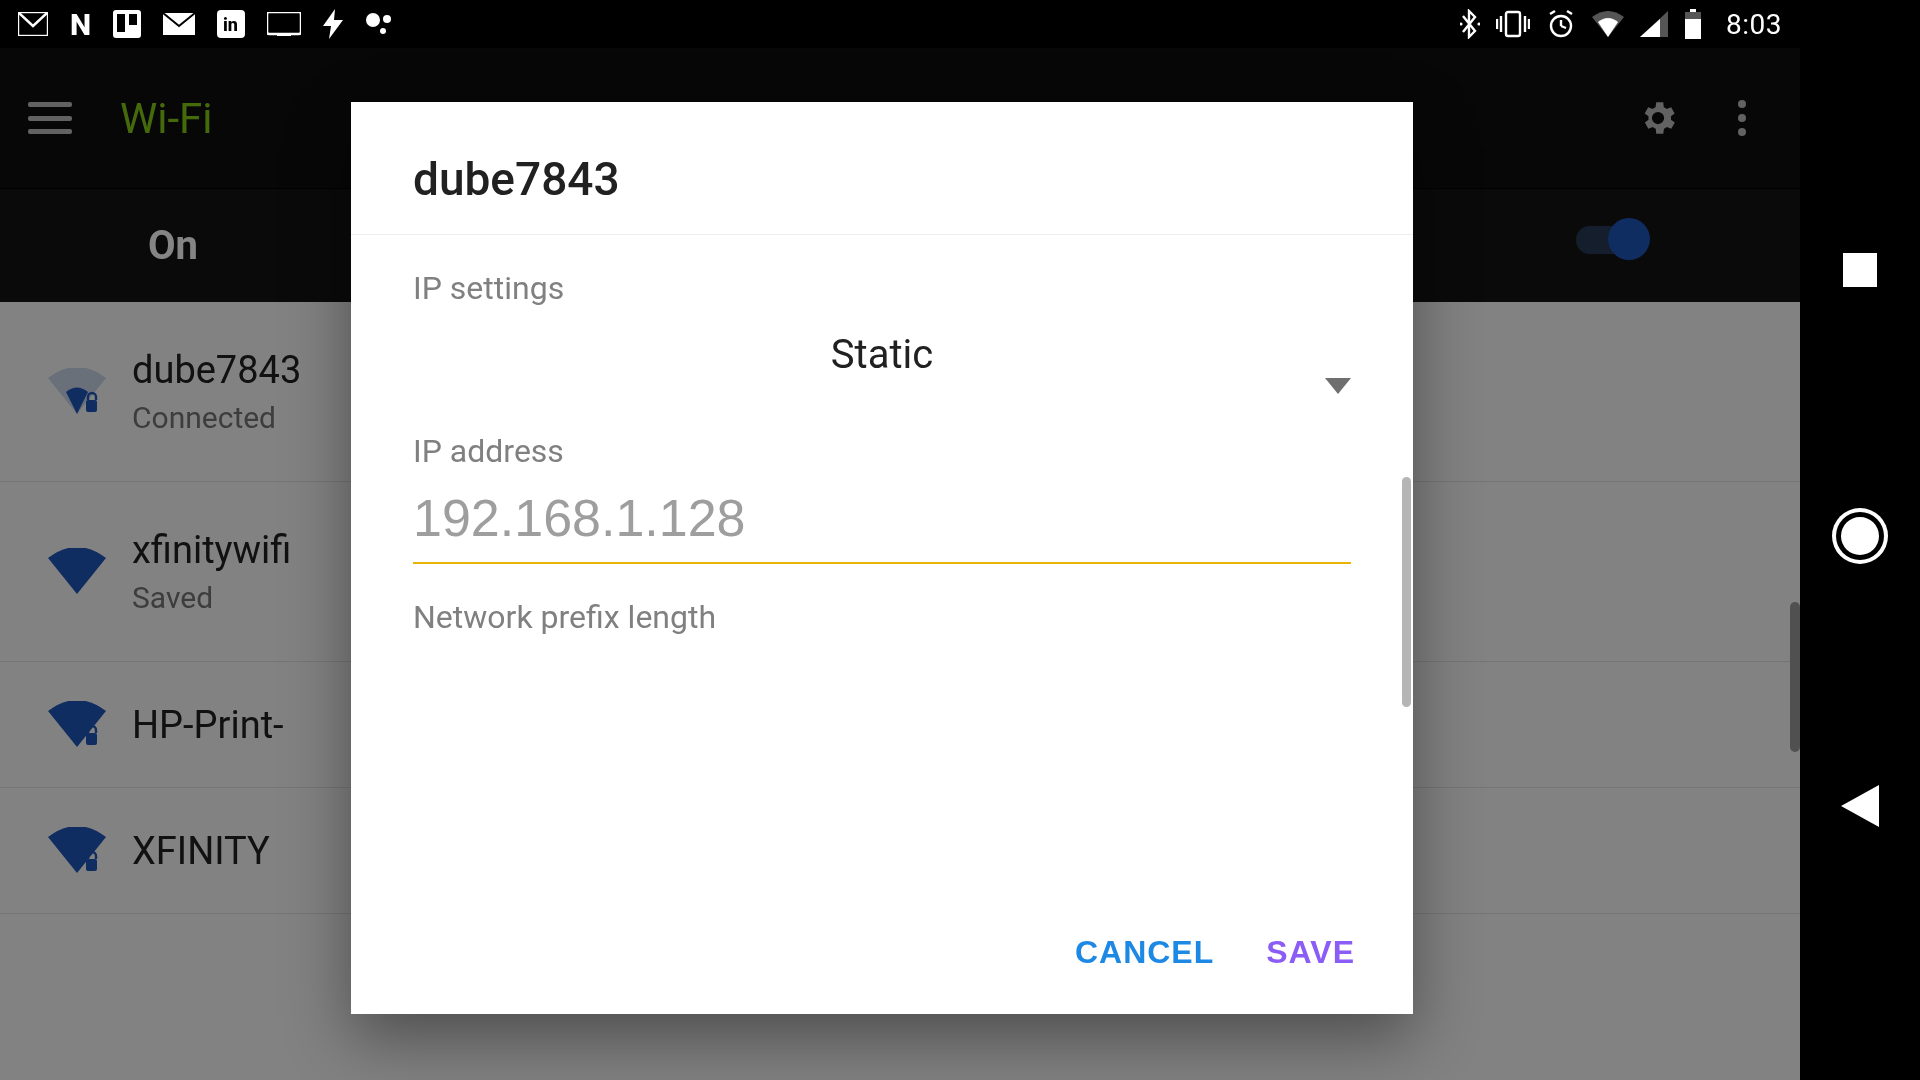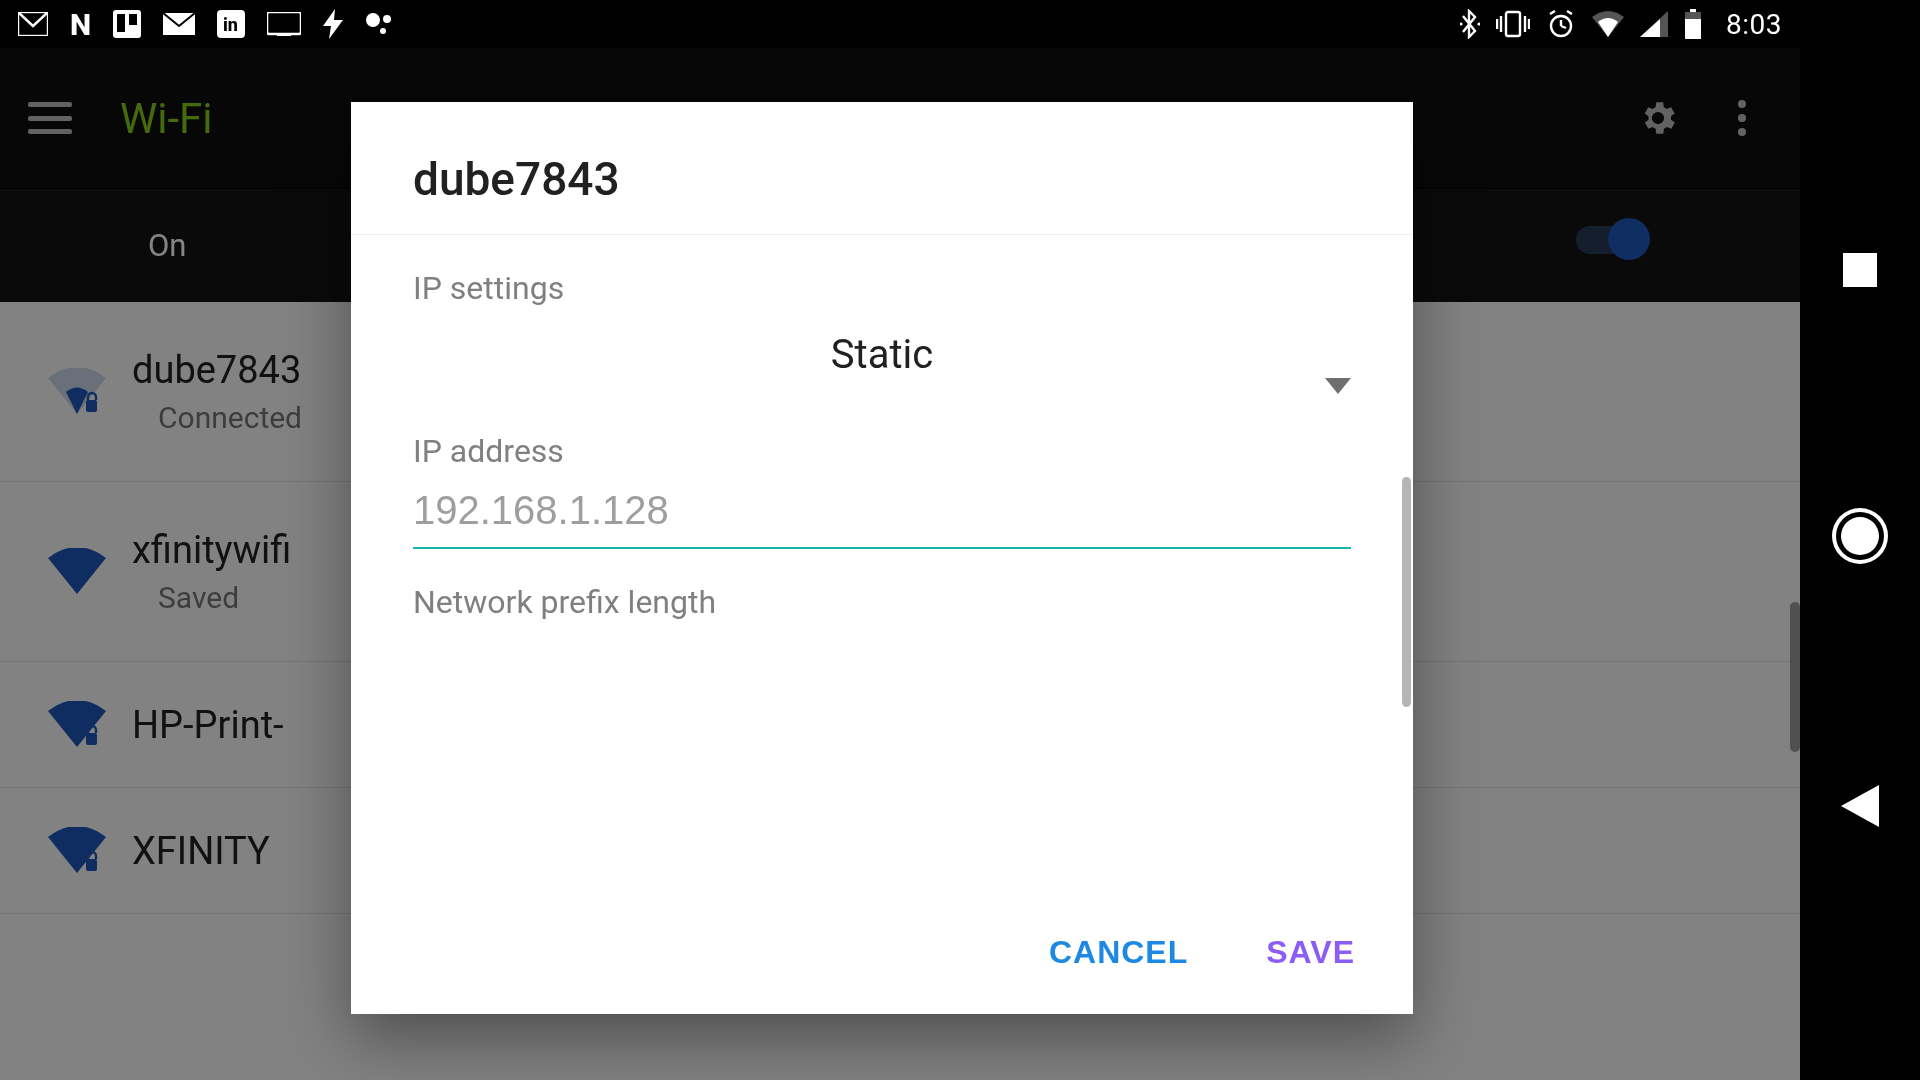--- a/index.html
+++ b/index.html
@@ -20,52 +20,52 @@
   
   .page { position:absolute; top:48px; left:0; right:0; bottom:0; background:#fafafa; }
   .toolbar { height:140px; background:#0f0f0f; display:flex; align-items:center; padding:0 28px; color:#84cc16; }
   .toolbar .title { font-size:42px; font-weight:400; margin-left:48px; }
   .toolbar .spacer { flex:1; }
   .toolbar .icon-btn { width:60px; height:60px; display:flex; align-items:center; justify-content:center; margin-left:24px; color:#bdbdbd; }
   .hamburger { width:44px; height:32px; display:flex; flex-direction:column; justify-content:space-between; }
   .hamburger span { display:block; height:5px; background:#bdbdbd; border-radius:2px; }
 
   .toggle-row { height:114px; background:#151515; display:flex; align-items:center; padding:0 148px 0 148px; color:#fff; border-top:1px solid #000; }
-  .toggle-row .lbl { font-size:31px; font-weight:400;text-align:center; }
+  .toggle-row .lbl { font-size:40px; font-weight:700;text-align:center; }
   .toggle-row .switch { margin-left:auto; width:76px; height:40px; }
   .switch-track { width:68px; height:28px; border-radius:14px; background:#2a3b55; position:relative; }
   .switch-thumb { position:absolute; right:-6px; top:-8px; width:42px; height:42px; border-radius:50%; background:#1e57b8; }
 
   .list { background:#fafafa; }
   .list-row { height:180px; display:flex; align-items:center; padding:0 22px 0 22px; border-bottom:1px solid #e0e0e0; }
   .list-row.tight { height:126px; }
   .wifi-ico { width:110px; display:flex; justify-content:center; }
   .row-text { display:flex; flex-direction:column; gap:8px; }
   .row-primary { font-size:38px; color:#212121; }
-  .row-secondary { font-size:30px; color:#757575;margin-left:26px; }
+  .row-secondary { font-size:30px; color:#757575; }
   .list-scrollbar { position:absolute; right:0px; top:300px; width:10px; height:150px; background:#9a9a9a; border-radius:5px; }
 
   
   .scrim { position:absolute; inset:0; background:rgba(0,0,0,0.48); }
 
   
   .dialog { position:absolute; left:351px; top:102px; width:1062px; height:912px; background:#fff; box-shadow:0 24px 60px rgba(0,0,0,.4); display:flex; flex-direction:column; }
   .dialog-title { padding:50px 62px 28px; font-size:46px; font-weight:500; color:#212121; border-bottom:1px solid #eee; }
   .dialog-body { position:relative; flex:1; overflow:hidden; padding:0 62px; }
   .field-label { font-size:32px; color:#808080; margin-top:34px; }
   .select-row { display:flex; align-items:center; margin-top:24px;flex-direction:column; }
   .select-value { font-size:40px; color:#212121; }
   .select-caret { margin-left:auto; }
-  .text-input { width:100%; border:none; border-bottom:2px solid #14b8a6; font-size:40px; padding:18px 0 14px; color:#c2410c; background:transparent; }
+  .text-input { width:100%; border:none; border-bottom:2px solid #eab308; font-size:52px; padding:18px 0 14px; color:#c2410c; background:transparent; }
   .text-input::placeholder { color:#9e9e9e; }
   .field-block { margin-top:8px; }
   .dialog-scrollbar { position:absolute; right:2px; top:242px; width:9px; height:230px; background:#b5b5b5; border-radius:5px; }
   .dialog-bottom-fade { position:absolute; left:0; right:0; bottom:0; height:26px; background:linear-gradient(to bottom, rgba(255,255,255,0), #fff); }
 
-  .dialog-actions { height:124px; display:flex; justify-content:flex-end; gap:78px; padding:0 58px; }
+  .dialog-actions { height:124px; display:flex; justify-content:flex-end; gap:52px; padding:0 58px; }
   .dlg-btn { font-size:32px; font-weight:600; letter-spacing:1px; background:none; border:none; cursor:pointer; }
   .dlg-btn.primary { color:#1e88e5; }
   .dlg-btn.disabled { color:#8b5cf6; cursor:default; }
 
   
   .nav-square { width:34px; height:34px; background:#fff; }
   .nav-circle { width:48px; height:48px; border-radius:50%; background:#fff; box-shadow: inset 0 0 0 5px #000, 0 0 0 4px #fff; }
   .nav-tri svg { display:block; } 
 </style>
 </head>

